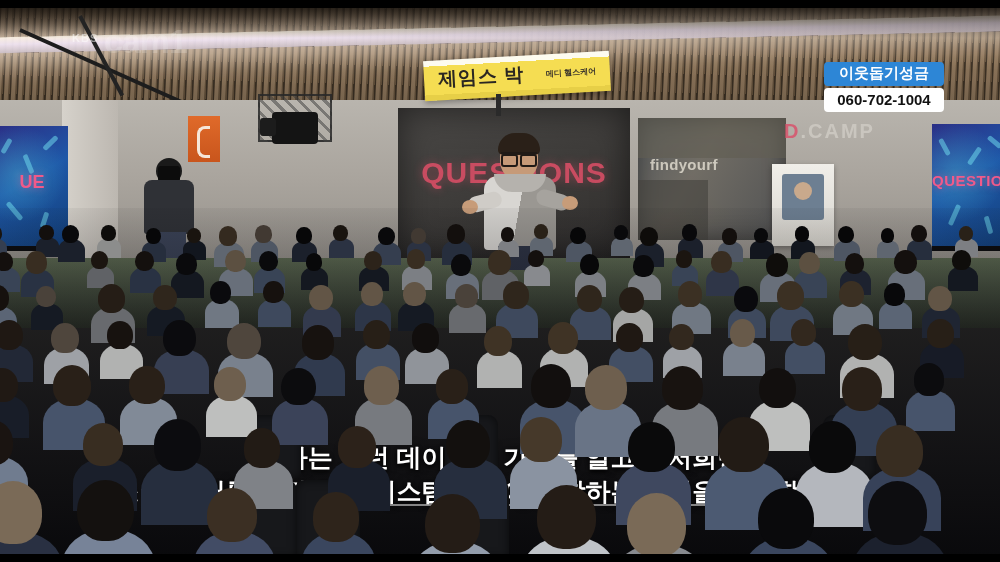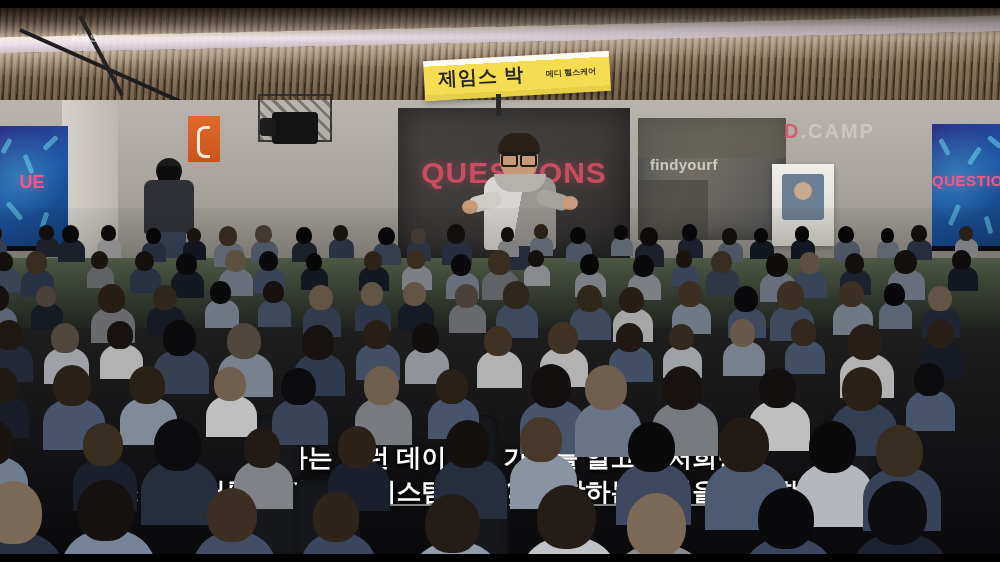--- a/index.html
+++ b/index.html
@@ -864,23 +864,26 @@
             <div class="s" style="width: 95.8042px; height: 79.8368px; top: 51.0956px; background: rgb(29, 35, 48); filter: brightness(0.95);"></div>
             <div class="h" style="width: 59.1384px; height: 63.8694px; background: rgb(13, 13, 16); filter: brightness(1);"></div>
           </div>
         </div>
       <div class="aud-wash"></div>
     </div>
 
   </div>
 
   <div class="watermark">KBS</div>
+  <div class="watermark-big">cam1</div>
 
 
   <div class="donate">
+    <div class="d-head">이웃돕기성금</div>
+    <div class="d-num">060-702-1004</div>
   </div>
 
   <div class="subs">
     <div class="l1">의사는 그런 데이터의 가치를 알고는 저희랑</div>
     <div class="l2">데이터를 건강 의료 시스템에 깊이 통합하는 방식을 의논합니다</div>
   </div>
 
   <div class="docuone">
     <span class="thin">DOCU</span>
     <span class="bold">ONE</span>

